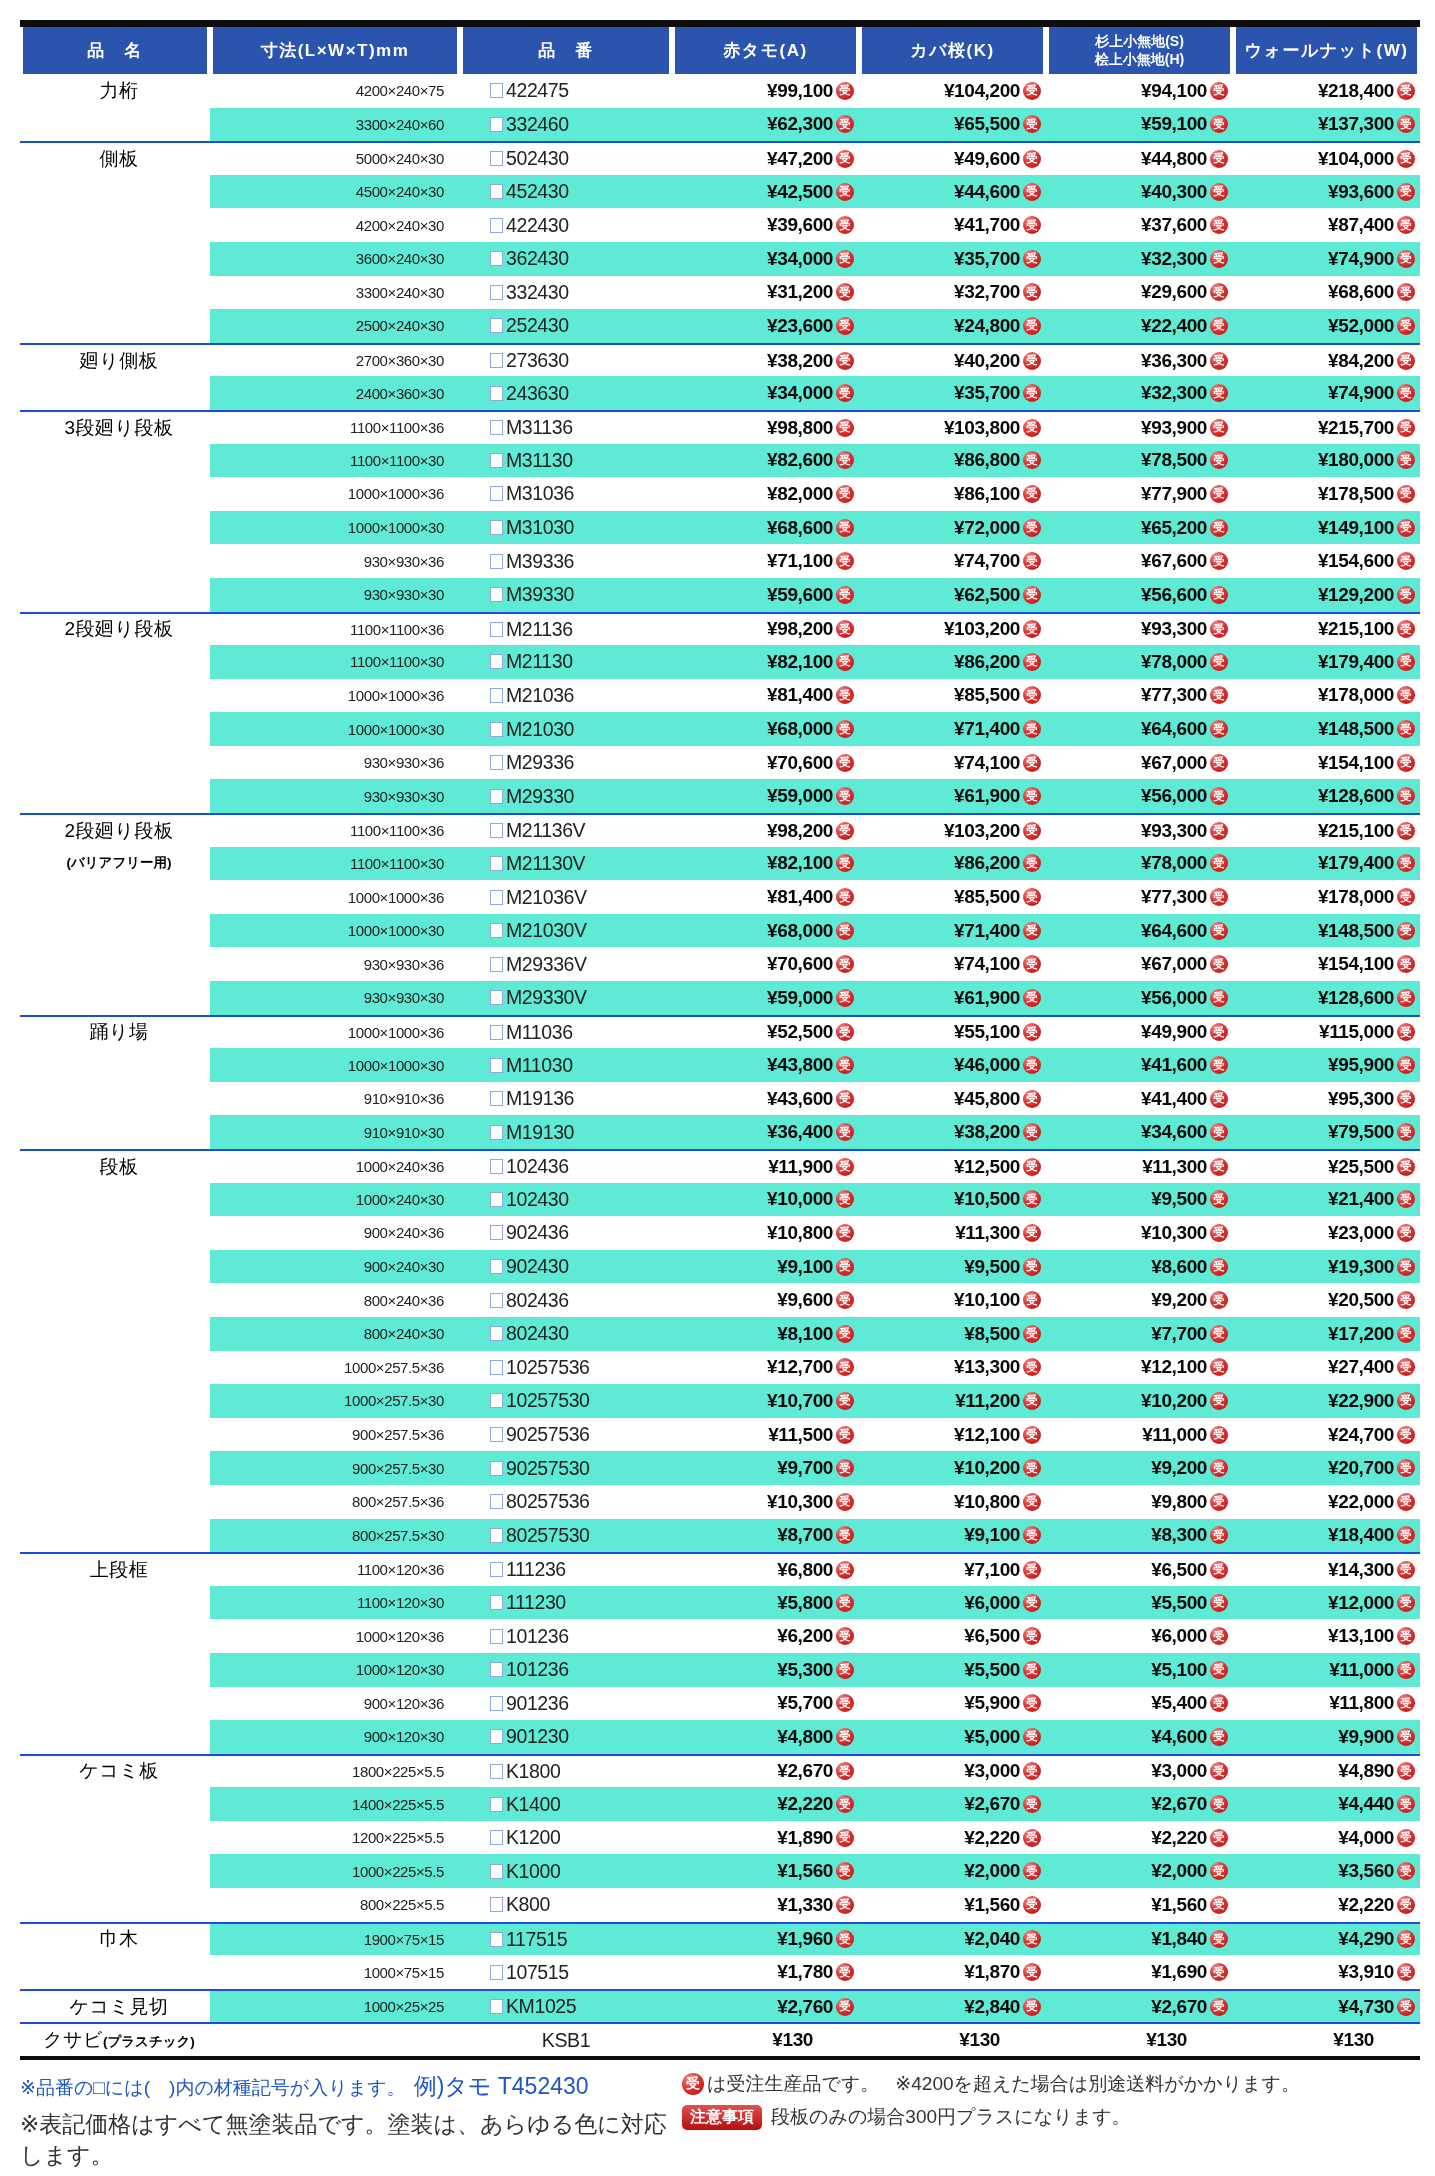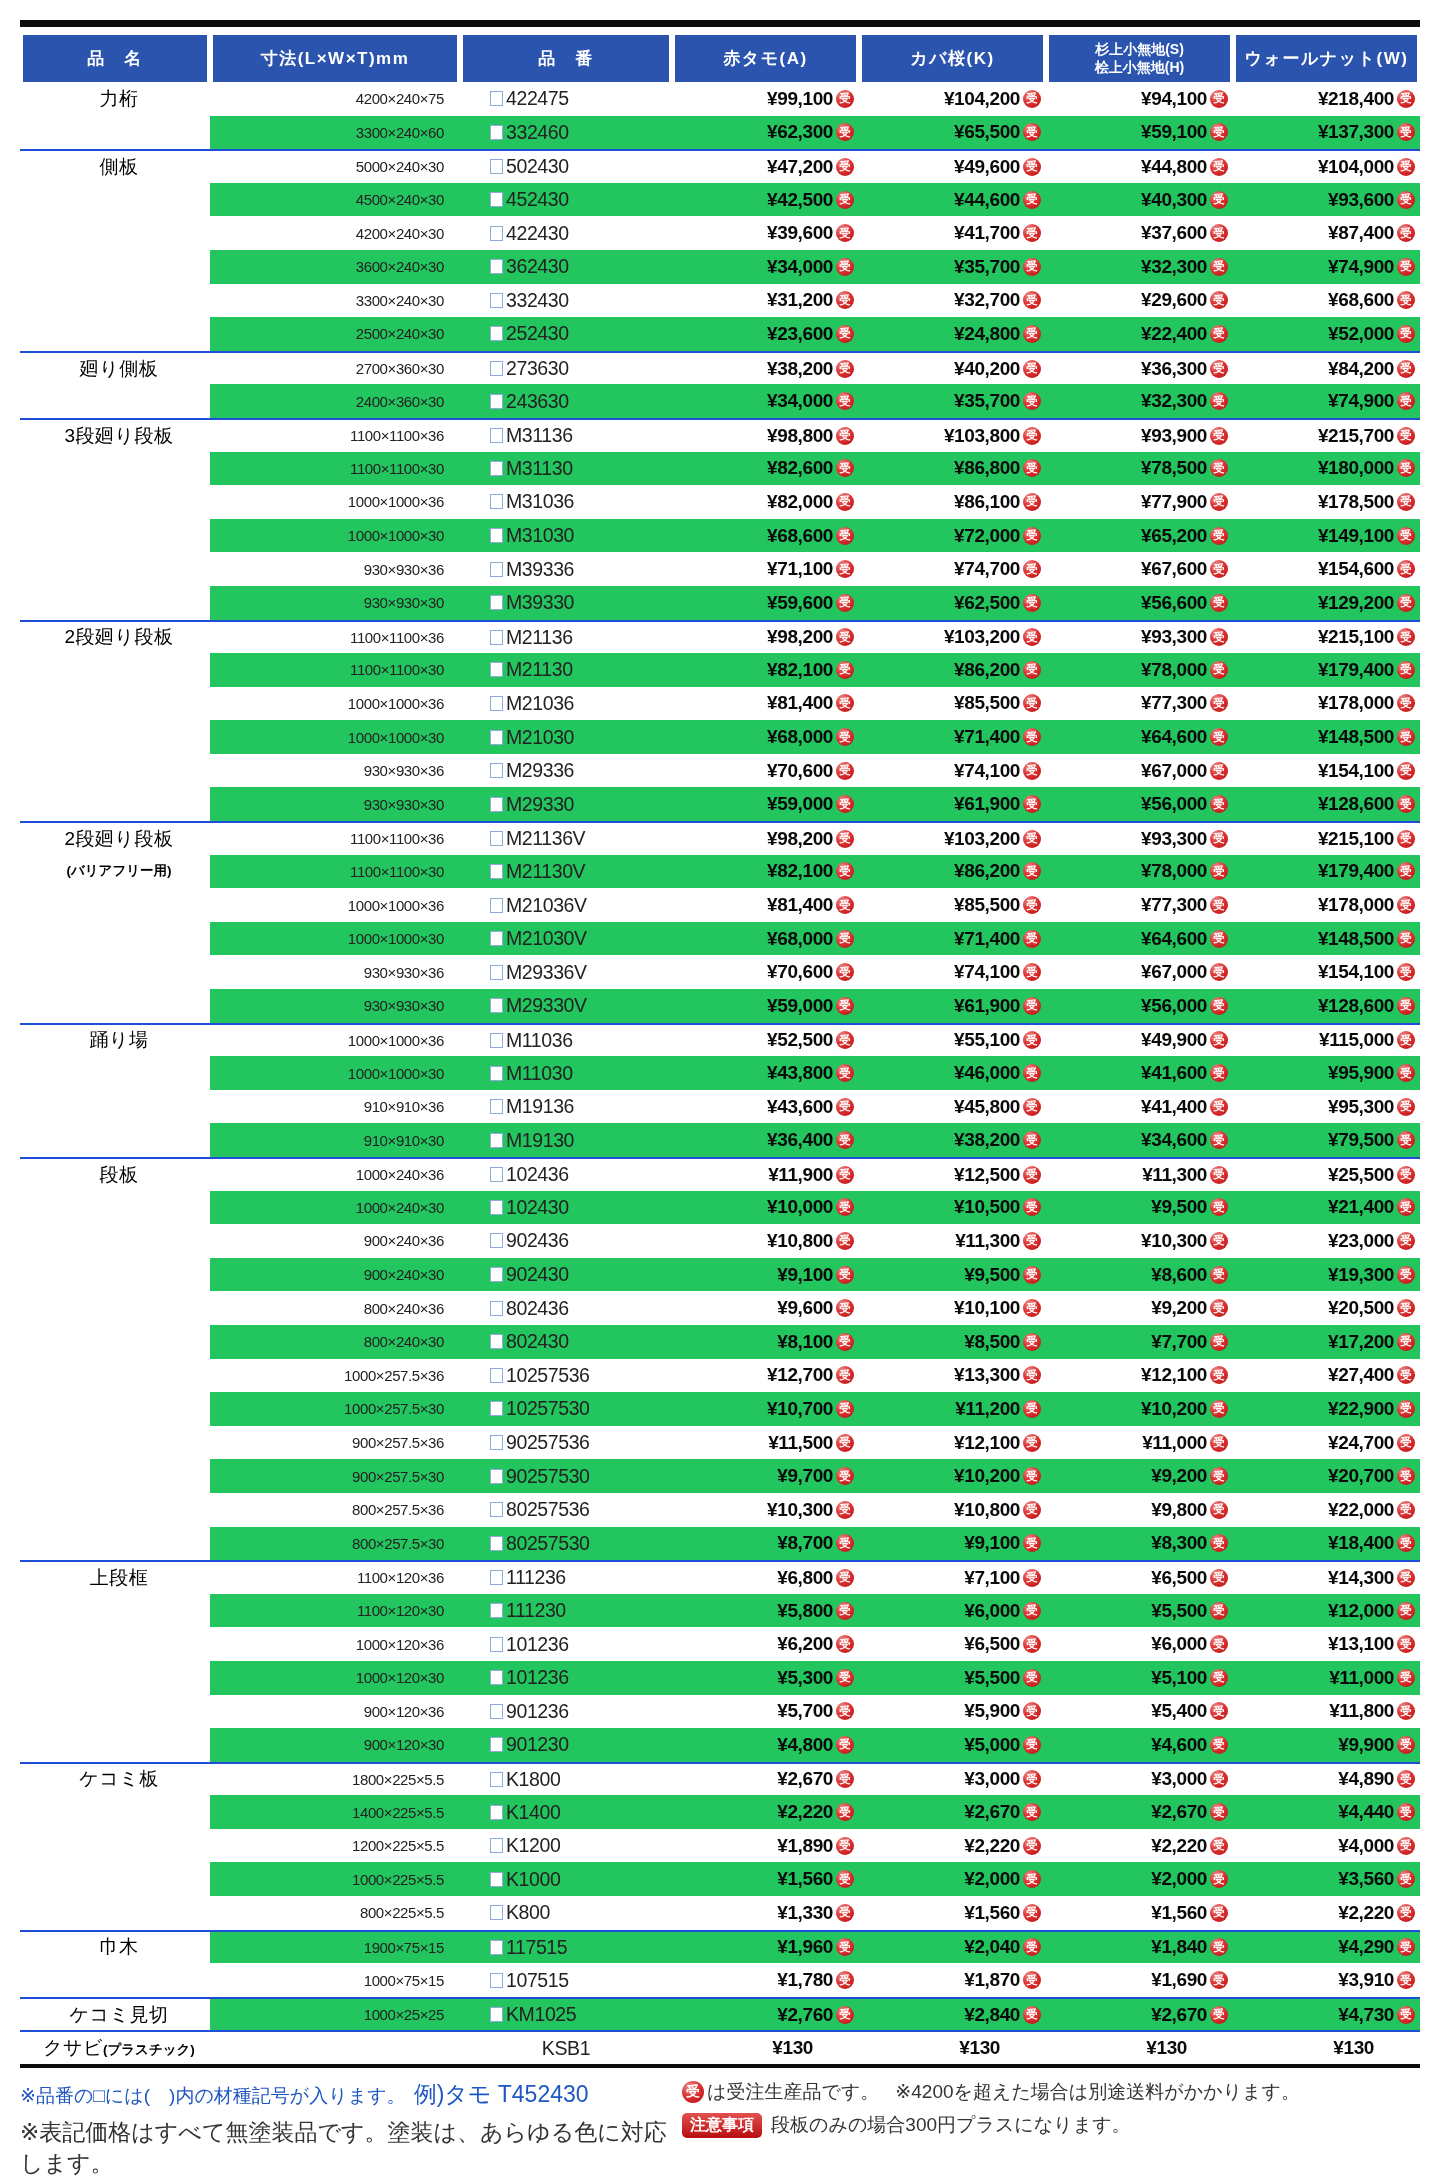--- a/index.html
+++ b/index.html
@@ -1,31 +1,31 @@
 <!DOCTYPE html>
 <html><head>
 <meta charset="utf-8">
 <style>
   * { margin:0; padding:0; box-sizing:border-box; }
   html,body { background:#fff; }
   body { width:1435px; height:2176px; font-family:"Liberation Sans","DejaVu Sans",sans-serif; overflow:hidden; }
   .page { padding:20px 15px 0 20px; width:1435px; }
   .table-wrap { width:1400px; }
   .top-rule { height:7px; background:#0d0d0d; }
-  .thead { display:grid; grid-template-columns:190px 250px 212px 187px 187px 187px 187px; height:47px; margin-top:8px; }
+  .thead { display:grid; grid-template-columns:190px 250px 212px 187px 187px 187px 187px; height:47px; margin-top:0; }
   .h-box { background:#2b54ae; color:#fff; height:100%; margin:0 3px; display:flex; flex-direction:column;
            align-items:center; justify-content:center; font-size:17px; font-weight:600; letter-spacing:1.5px; }
   .h-box.small { font-size:14px; letter-spacing:0; line-height:1.25; }
   .tbody { border-bottom:4px solid #0d0d0d; }
   .row { display:flex; height:33.6px; }
   .row.group-start { border-top:2px solid #1d4ed8; }
   .name-cell { width:190px; display:flex; flex-direction:column; align-items:flex-start; justify-content:center;
                padding-left:8px; background:#fff; overflow:visible; white-space:nowrap; }
   .row-rest { flex:1; display:grid; grid-template-columns:250px 212px 187px 187px 187px 187px; }
-  .row.stripe .row-rest { background:#22c55e; }
+  .row.stripe .row-rest { background:#5eead4; }
   .cell { display:flex; align-items:center; }
   .pname { font-size:19px; font-weight:400; color:#000; letter-spacing:0.5px; }
   .pname-note { font-size:13.5px; font-weight:700; color:#000; }
   .name-line { display:flex; align-items:baseline; }
   .psub { font-size:13.5px; font-weight:600; color:#000; }
   .dim-cell { justify-content:flex-end; padding-right:16px; font-size:15px; color:#222; letter-spacing:-0.4px; }
   .code-cell { padding-left:30px; font-size:19.5px; color:#222; letter-spacing:-0.4px; }
   .code-cell.center { justify-content:center; padding-left:0; }
   .pno-box { width:13px; height:15px; border:1.5px solid #8fabdc; background:#fff; display:inline-block;
              margin-right:3px; flex-shrink:0; }

